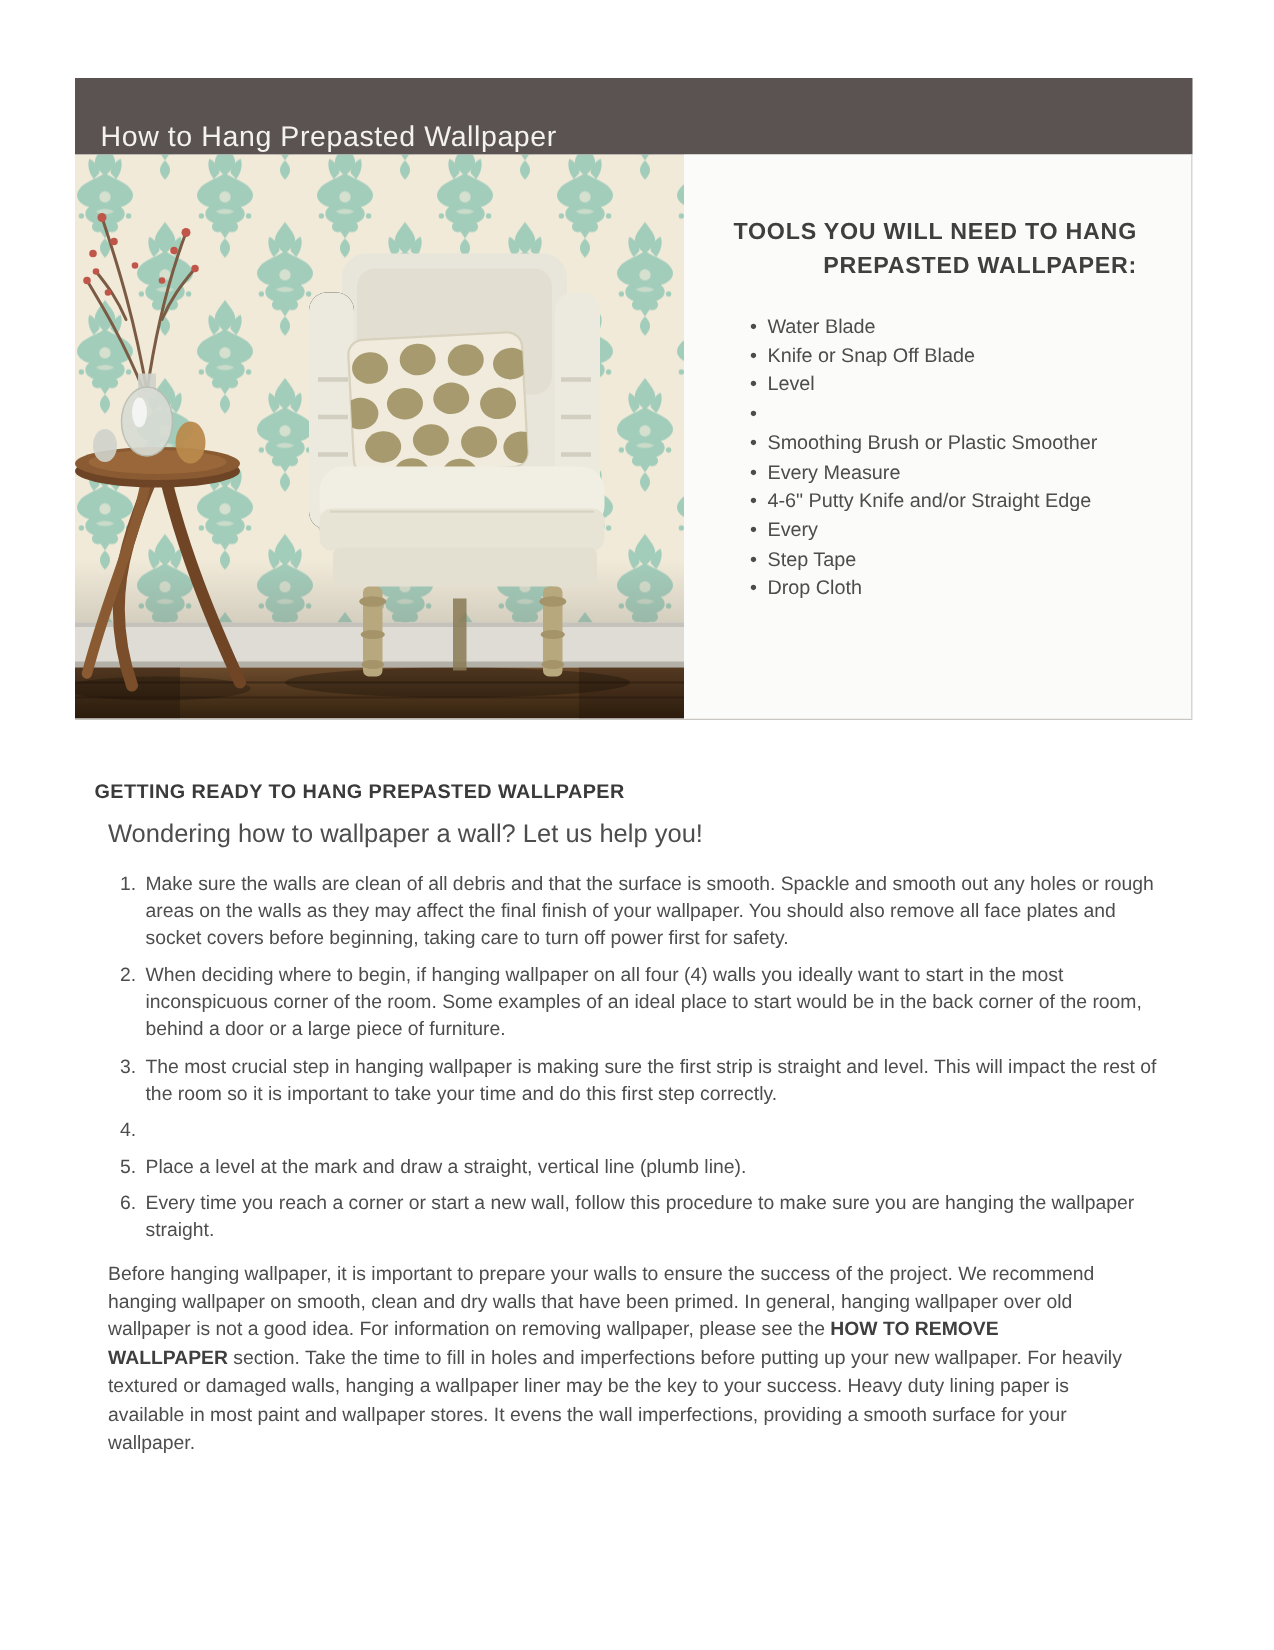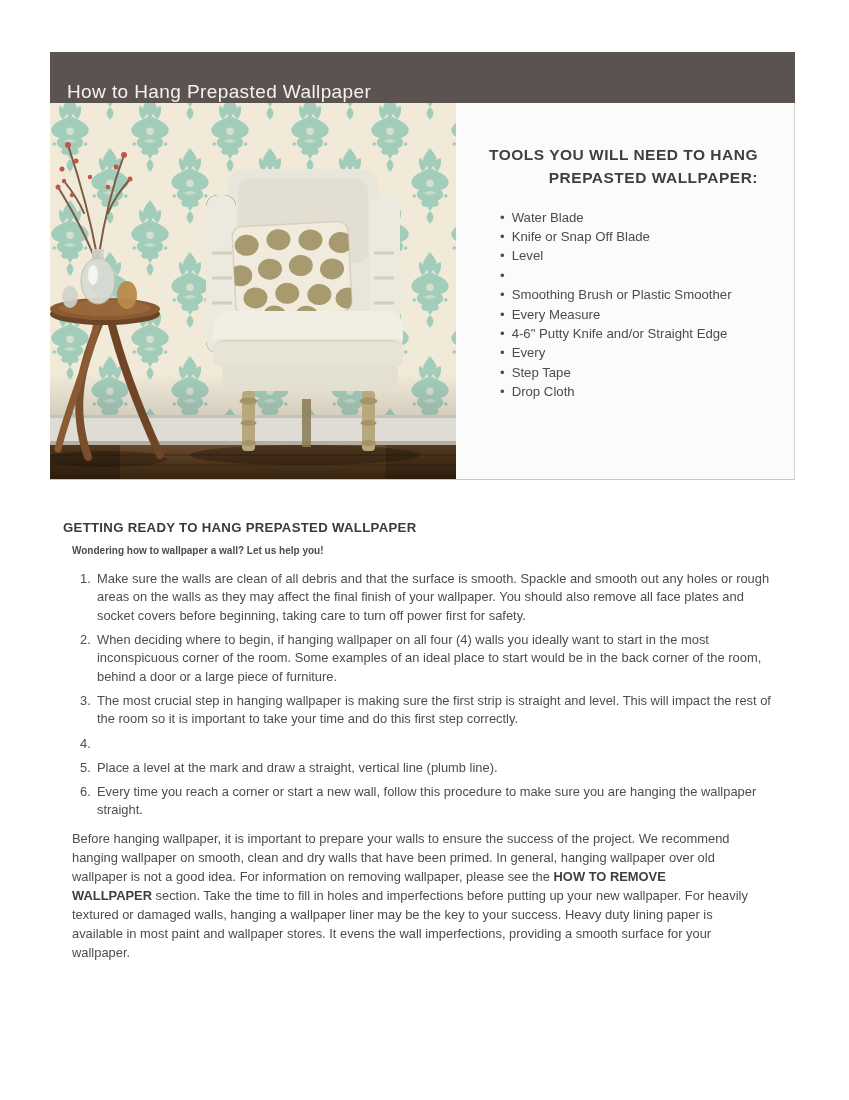--- a/index.html
+++ b/index.html
@@ -29,21 +29,21 @@
   .tools-heading {
     font-size:15.5px; font-weight:700; color:#3f3f3f; letter-spacing:.5px;
     line-height:1.5; width:272px;
   }
   .tools-list { margin:18px 0 0 14px; }
   .tool-item { display:flex; font-size:13.2px; color:#4c4c4c; line-height:1.47; }
   .tool-bullet { margin-right:7px; }
   
   .text-area { position:absolute; left:63px; top:509px; width:727px; color:#4d4d4d;margin-top:11px; }
   .section-heading { font-size:13.2px; font-weight:700; color:#3a3a3a; letter-spacing:.3px; }
-  .gr-intro { margin:9px 0 0 9px; font-size:10px; line-height:1.4;font-weight:bold; }
+  .gr-intro { margin:9px 0 0 9px; font-size:17px; line-height:1.4; }
   .steps { margin:12px 0 0 17px; }
   .step { display:flex; margin-bottom:6px; font-size:12.9px; line-height:1.42; width:697px; }
   .step-num { flex:0 0 17px; }
   .section-2 { margin-top:30px; }
   .prep-para { margin:10px 0 0 9px; font-size:12.9px; line-height:1.47; width:676px; }
   .prep-para .bold-ref { font-weight:700; color:#3f3f3f; }
 </style>
 </head>
 <body>
 

